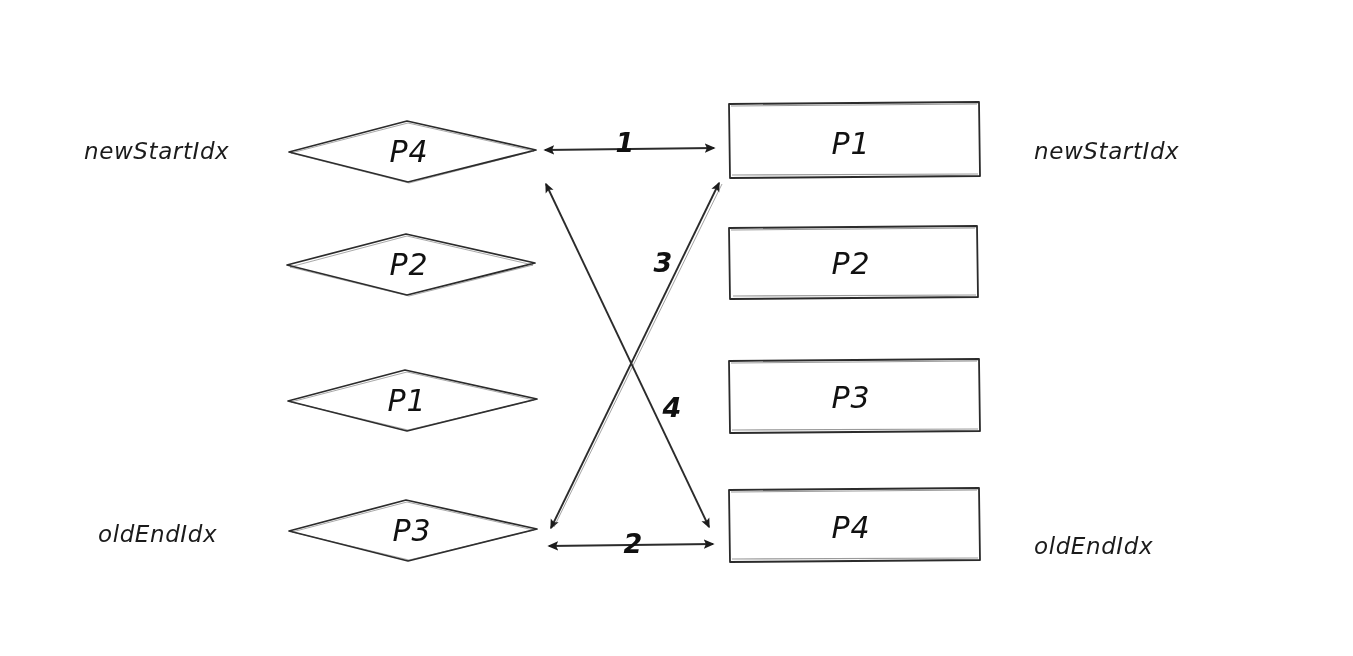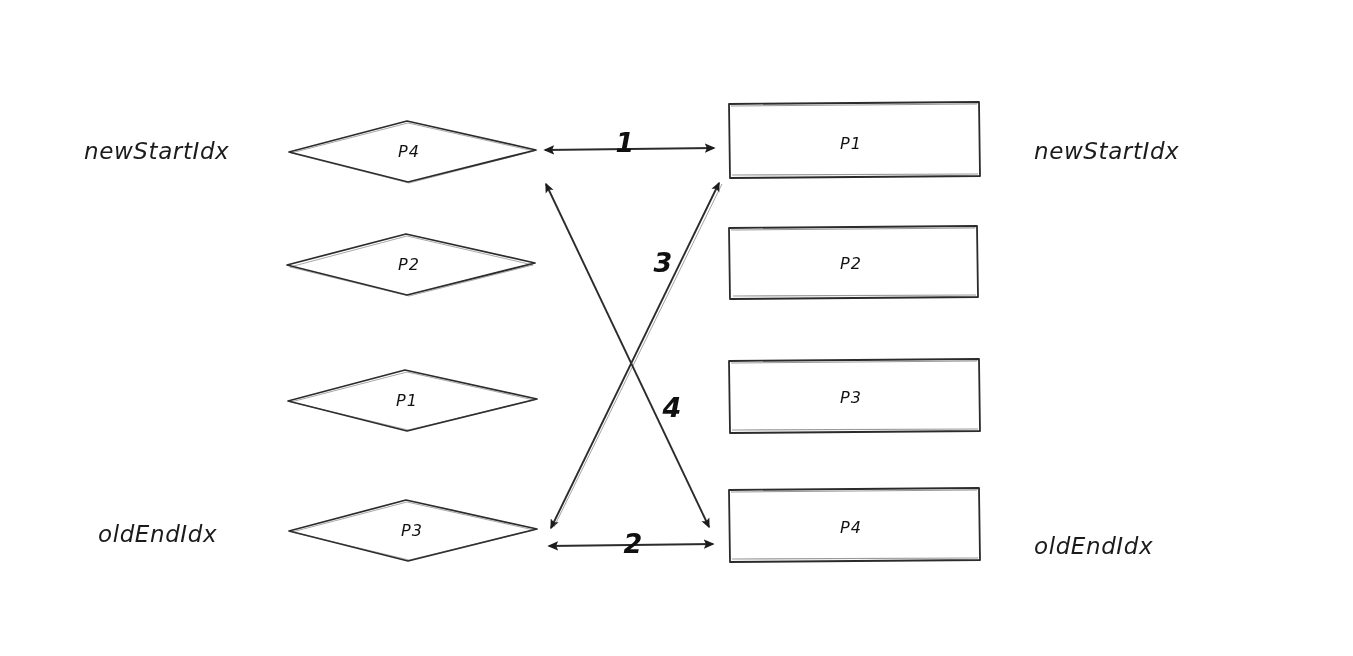--- a/index.html
+++ b/index.html
@@ -28,21 +28,21 @@
   .side-label {
     position: absolute;
     font-size: 23px;
     color: #1b1b1b;
     white-space: nowrap;
     font-style: italic;
     letter-spacing: 0.6px;
   }
   .node-text {
     position: absolute;
-    font-size: 16px;
+    font-size: 30px;
     color: #111111;
     font-style: italic;
     letter-spacing: 1px;
     white-space: nowrap;
     transform: translate(-50%, -50%);
     pointer-events: none;
   }
   .arrow-num {
     position: absolute;
     font-size: 27px;

